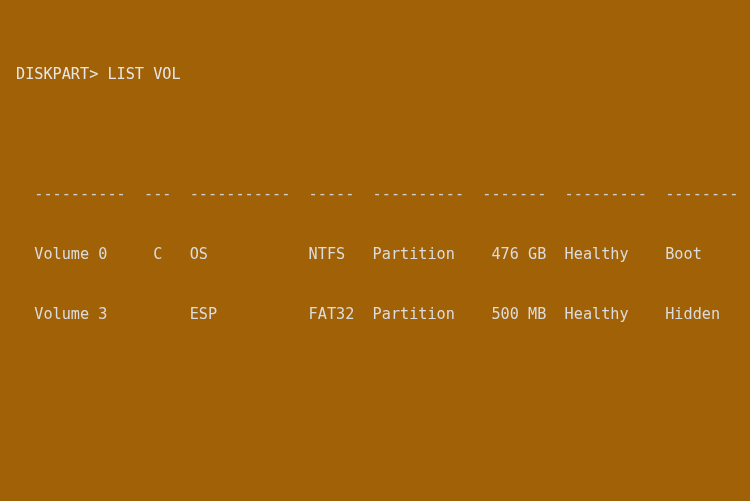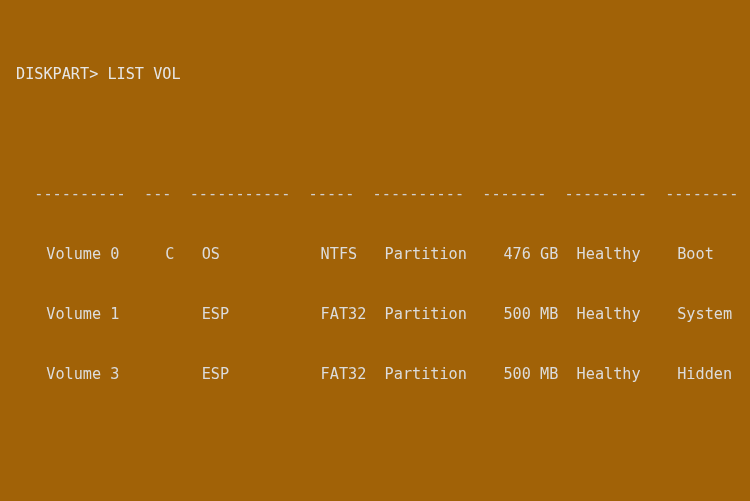--- a/index.html
+++ b/index.html
@@ -43,33 +43,31 @@
     color: #e6e6e6;
   }
   .hdr {
     color: #dedede;
   }
   .rule {
     color: #d0d0d0;
   }
   .row {
     color: #dcdcdc;
-    margin-left: 12px;
   }
 </style>
 </head>
 <body>
 
 <div id="console">
 
   <span class="line prompt-line">DISKPART&gt; LIST VOL</span>
   <span class="blank"></span>
   <span class="line rule">  ----------  ---  -----------  -----  ----------  -------  ---------  --------</span>
   <span class="line row">  Volume 0     C   OS           NTFS   Partition    476 GB  Healthy    Boot</span>
-  <span class="line row">  Volume 1         ESP          FAT32  Partition    500 MB  Healthy    System</span>
   <span class="line row">  Volume 3         ESP          FAT32  Partition    500 MB  Healthy    Hidden</span>
   
 
   
   
   
   
   
   
   

